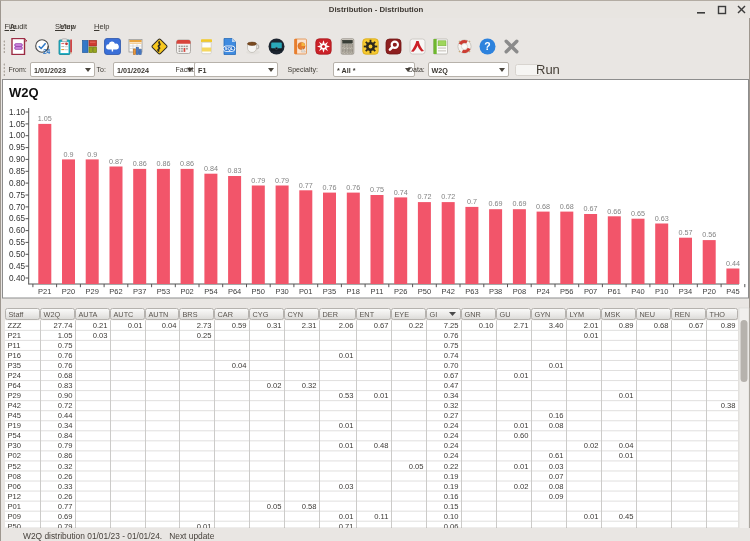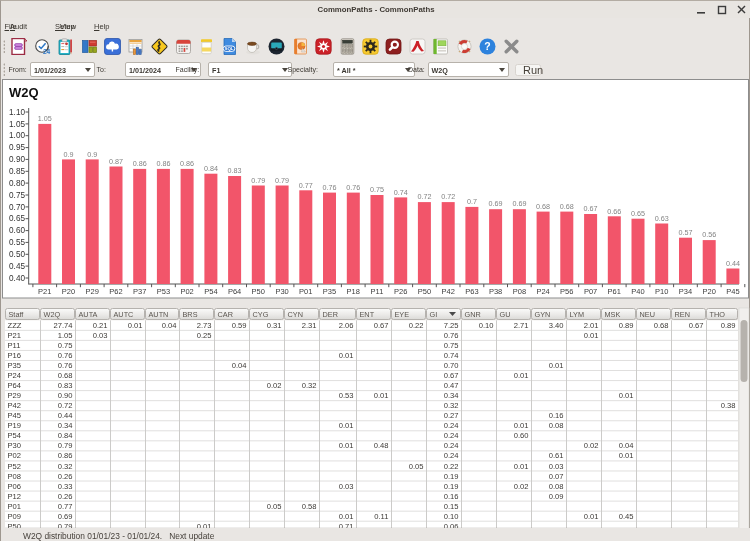--- a/index.html
+++ b/index.html
@@ -7,27 +7,27 @@
 .title { position:absolute; left:0; right:0; top:3.5px; text-align:center; font-size:7.8px; font-weight:bold; color:#3f3a34; }
 .wbtn { position:absolute; top:0; width:20px; height:17px; color:#3c3c3c; }
 .menubar { position:absolute; left:0; top:17px; width:750px; height:16px;padding-left:19px; }
 .menubar span { position:absolute; top:4px; font-size:7.5px; color:#3b3731; }
 .menubar u { text-decoration:underline; }
 .grip { position:absolute; left:2px; width:2px; }
 .ti { position:absolute; }
 .flab { position:absolute; top:64.5px; font-size:7px; color:#3b3731; }
 .combo { position:absolute; top:60.5px; height:15px; background:#fff; border:1px solid #b7b2ab; border-radius:2px; font-size:7.2px; color:#3b3731; padding:3.5px 0 0 3px;font-weight:bold; }
 .combo .arr { position:absolute; right:3px; top:5px; width:0; height:0; border-left:3.4px solid transparent; border-right:3.4px solid transparent; border-top:4px solid #4a453e; }
-.runbtn { position:absolute; left:514px; top:63px; width:26px; height:11.5px; background:#f6f5f3; border:1px solid #d8d4cf; border-radius:2.5px; font-size:11px; color:#453f37; display:flex; align-items:center; padding-left:4px; }
+.runbtn { position:absolute; left:514px; top:63px; width:26px; height:11.5px; background:#f6f5f3; border:1px solid #d8d4cf; border-radius:2.5px; font-size:13px; color:#453f37; display:flex; align-items:center; padding-left:17px; }
 .statusbar { position:absolute; left:0; top:527px; width:750px; height:14px; background:#e9e6e3; }
 .statusbar .txt { position:absolute; left:22px; top:2.8px; font-size:8.4px; color:#47423c; }
 </style></head><body>
 <div class="win">
  <div class="titlebar">
-  <div class="title">CommonPaths - CommonPaths</div>
+  <div class="title">Distribution - Distribution</div>
   <svg class="wbtn" style="left:690px" width="20" height="17">
         <rect x="6" y="11" width="8" height="1.6" fill="#3c3c3c"></rect>
       </svg>
   <svg class="wbtn" style="left:711px" width="20" height="17">
         <rect x="6.5" y="5.5" width="7" height="7" fill="none" stroke="#3c3c3c" stroke-width="1.4"></rect>
       </svg>
   <svg class="wbtn" style="left:731px" width="20" height="17">
         <g stroke="#3c3c3c" stroke-width="1.4">
           <line x1="6" y1="5" x2="13" y2="12"></line>
           <line x1="13" y1="5" x2="6" y2="12"></line>
@@ -235,23 +235,23 @@
         <circle cx="1.5" cy="1.5" r="1"></circle>
         <circle cx="1.5" cy="5" r="1"></circle>
         <circle cx="1.5" cy="8.5" r="1"></circle>
         <circle cx="1.5" cy="12" r="1"></circle>
       </g>
     </svg>
 <div class="grip" style="top:62px"></div>
 <div class="flab" style="left:7.5px">From:</div>
 <div class="combo" style="left:29.0px;width:64.5px">1/01/2023<span class="arr"></span></div>
 <div class="flab" style="left:95.5px">To:</div>
-<div class="combo" style="left:124px;width:76px">1/01/2024<span class="arr"></span></div>
+<div class="combo" style="left:112px;width:84px">1/01/2024<span class="arr"></span></div>
 <div class="flab" style="left:174.5px">Facility:</div>
-<div class="combo" style="left:207px;width:84.0px">F1<span class="arr"></span></div>
+<div class="combo" style="left:193px;width:84.0px">F1<span class="arr"></span></div>
 <div class="flab" style="left:286.5px">Specialty:</div>
 <div class="combo" style="left:332px;width:82.0px">* All *<span class="arr"></span></div>
 <div class="flab" style="left:407.0px">Data:</div>
 <div class="combo" style="left:426.5px;width:81.5px">W2Q<span class="arr"></span></div>
 <div class="runbtn"><svg width="9" height="9" viewBox="0 0 9 9" style="margin-right:3px">
         <rect x="0.5" y="0.5" width="8" height="8" rx="1" fill="#56a51e" stroke="#3e7d12"></rect>
         <path d="M3 2.2 L6.6 4.5 L3 6.8 Z" fill="#fff"></path>
       </svg>Run</div>
 <svg width="750" height="226" style="position:absolute;left:0;top:77px">
 <rect x="1.5" y="1.5" width="746" height="218.5" fill="#ffffff" stroke="#8d8d8d" stroke-width="1"></rect>

